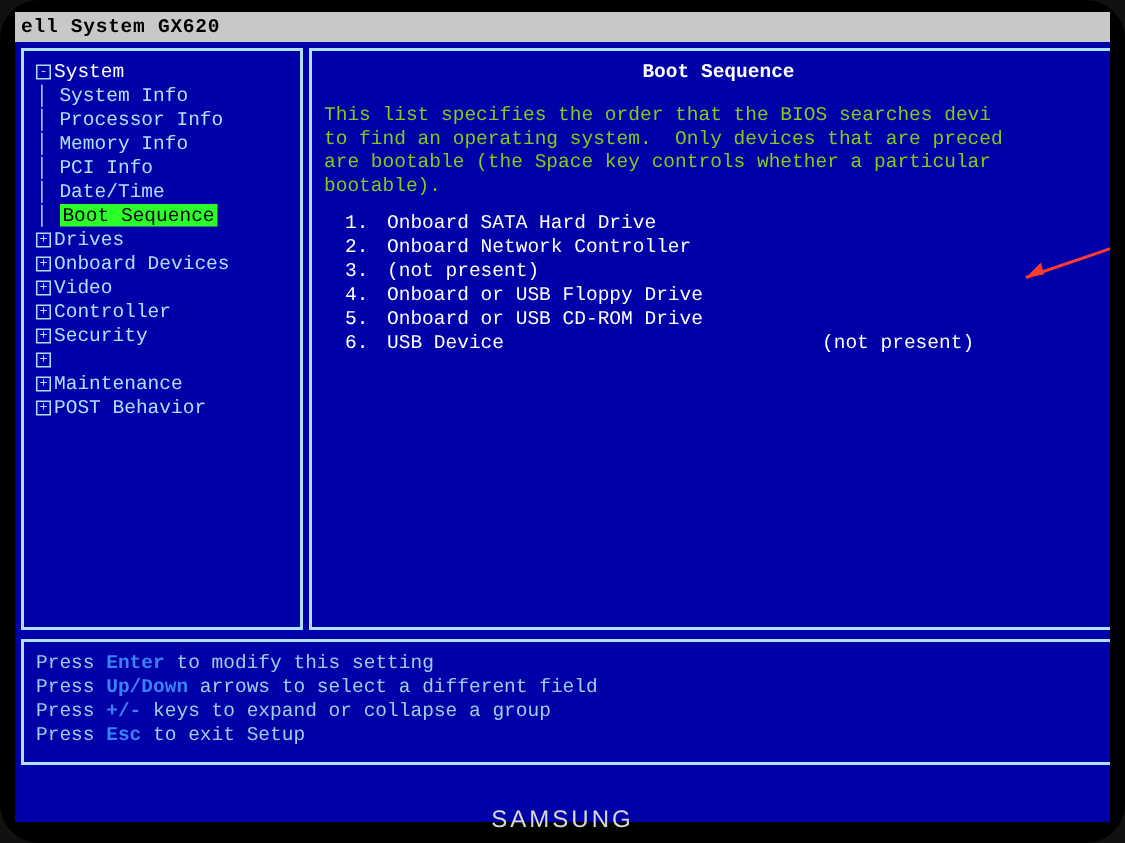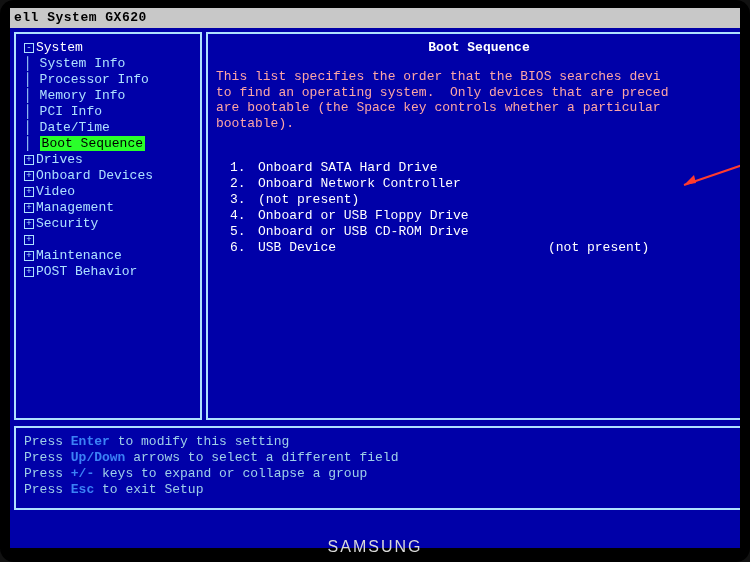--- a/index.html
+++ b/index.html
@@ -8,21 +8,21 @@
     font-family: "Courier New", monospace;
     font-size: 13px;
     line-height: 1.2;
     background: #111;
     position: relative;
   }
   .monitor-frame {
     position: absolute;
     inset: 0;
     background: #000;
-    border-radius: 14px;
+    border-radius: 26px;
     padding: 8px 10px 14px 10px;
   }
   .screen {
     position: relative;
     width: 100%;
     height: 100%;
     background: #0000a8;
     color: #ffffff;
     overflow: hidden;
   }
@@ -94,23 +94,23 @@
   .open span.label { color: #ffffff; }
 
   
   .content-title {
     text-align: center;
     font-weight: bold;
     color: #ffffff;
     margin-bottom: 14px;
   }
   .content-desc {
-    color: #fca5a5;
+    color: #84cc16;
     white-space: pre-wrap;
-    margin-bottom: 28px;
+    margin-bottom: 9px;
   }
   .boot-list {
     list-style: none;
     color: #ffffff;
     padding-left: 14px;
   }
   .boot-list li {
     display: flex;
     height: 16px;
   }
@@ -162,21 +162,21 @@
         <div class="tree-row child"><span class="label">System Info</span></div>
         <div class="tree-row child"><span class="label">Processor Info</span></div>
         <div class="tree-row child"><span class="label">Memory Info</span></div>
         <div class="tree-row child"><span class="label">PCI Info</span></div>
         <div class="tree-row child"><span class="label">Date/Time</span></div>
         <div class="tree-row child selected"><span class="label">Boot Sequence</span></div>
 
         <div class="tree-row"><span class="toggle">+</span><span class="label">Drives</span></div>
         <div class="tree-row"><span class="toggle">+</span><span class="label">Onboard Devices</span></div>
         <div class="tree-row"><span class="toggle">+</span><span class="label">Video</span></div>
-        <div class="tree-row"><span class="toggle">+</span><span class="label">Management</span></div>
+        <div class="tree-row"><span class="toggle">+</span><span class="label">Controller</span></div>
         <div class="tree-row"><span class="toggle">+</span><span class="label">Security</span></div>
         <div class="tree-row"><span class="toggle">+</span></div>
         <div class="tree-row"><span class="toggle">+</span><span class="label">Maintenance</span></div>
         <div class="tree-row"><span class="toggle">+</span><span class="label">POST Behavior</span></div>
       </div>
 
       <div class="panel content">
         <div class="content-title">Boot Sequence</div>
         <div class="content-desc">This list specifies the order that the BIOS searches devi
 to find an operating system.  Only devices that are preced

